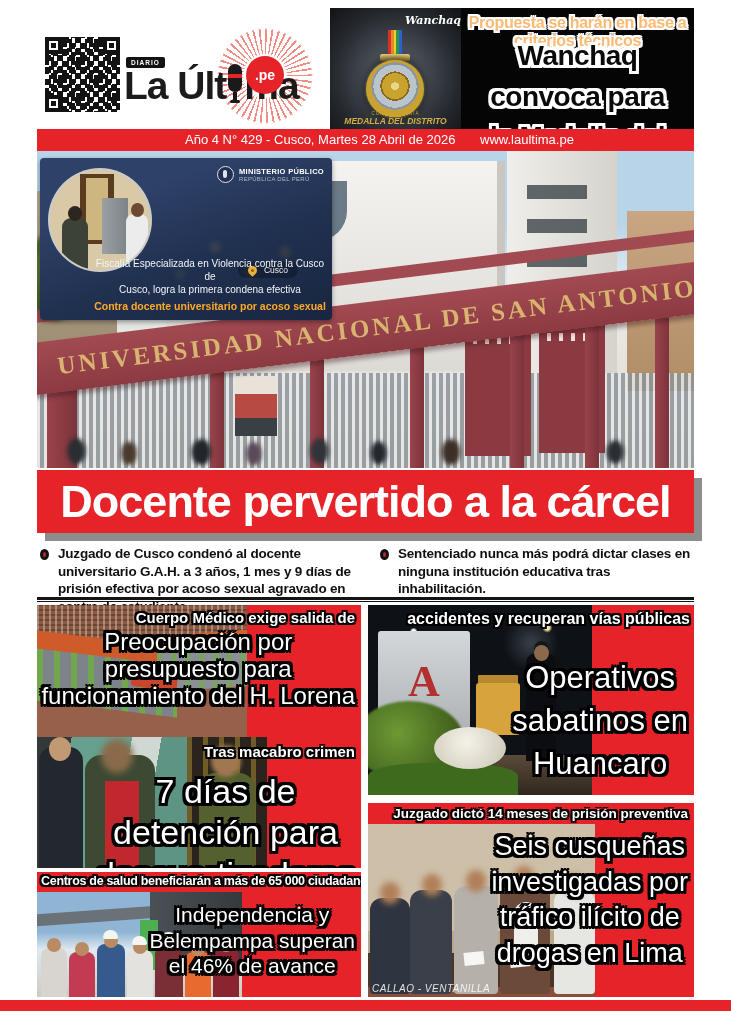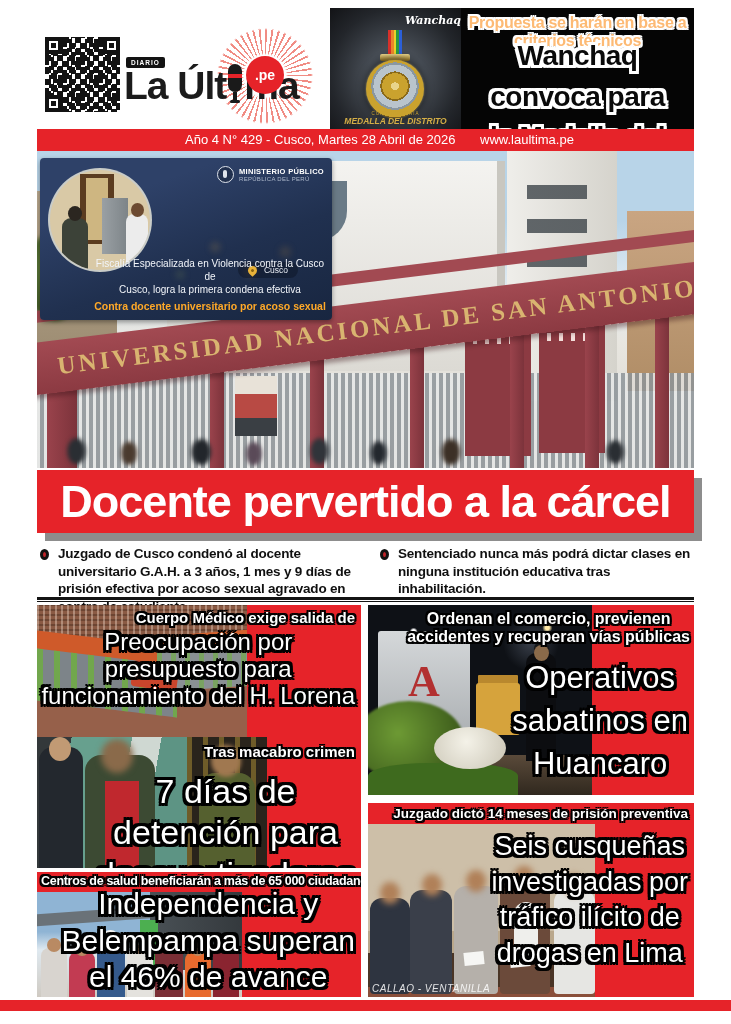--- a/index.html
+++ b/index.html
@@ -387,21 +387,21 @@
         <div class="helmet" style="left:95px; top:44px;"></div>
         <div class="person" style="left:118px; top:54px; width:28px; height:51px; background:#7a2e35;"></div>
         <div class="head" style="left:125px; top:44px;"></div>
         <div class="helmet" style="left:124px; top:40px;"></div>
         <div class="person" style="left:148px; top:60px; width:26px; height:45px; background:#e86a2e;"></div>
         <div class="head" style="left:154px; top:50px;"></div>
         <div class="person" style="left:176px; top:56px; width:26px; height:49px; background:#8a2430;"></div>
         <div class="head" style="left:182px; top:46px;"></div>
       </div>
       <div class="kicker ob2" style="top:2px; left:4px; font-size:12.5px; letter-spacing:-0.3px;">Centros de salud beneficiarán a más de 65 000 ciudadanos</div>
-      <div class="headline ob3" style="top:14px; font-size:30px; line-height:1.22;">
+      <div class="headline ob3" style="top:30px; font-size:21px; line-height:1.22;">
         <div>Independencia y</div>
         <div>Belempampa superan</div>
         <div>el 46% de avance</div>
       </div>
     </div>
 
     <div class="card card-d">
       <div class="photo pd">
         <div class="pd-glow"></div>
         <div class="pd-truck">
@@ -411,21 +411,20 @@
         <div class="pd-crates"></div>
         <div class="pd-floor"></div>
         <div class="pd-man"></div>
         <div class="pd-man-head"></div>
         <div class="pd-bush"></div>
         <div class="pd-grass"></div>
         <div class="pd-sack"></div>
       </div>
       <div style="position:absolute; right:0; top:0; bottom:0; width:102px; background:#e62329;"></div>
       <div class="kicker ob2" style="top:5px; right:4px; font-size:16px; text-align:center;">
-        <div>Ordenan el comercio, previenen</div>
         <div>accidentes y recuperan vías públicas</div>
       </div>
       <div class="headline ob3" style="top:52px; font-size:31px; line-height:1.38;">
         <div>Operativos</div>
         <div>sabatinos en</div>
         <div>Huancaro</div>
       </div>
     </div>
 
     <div class="card card-e">

